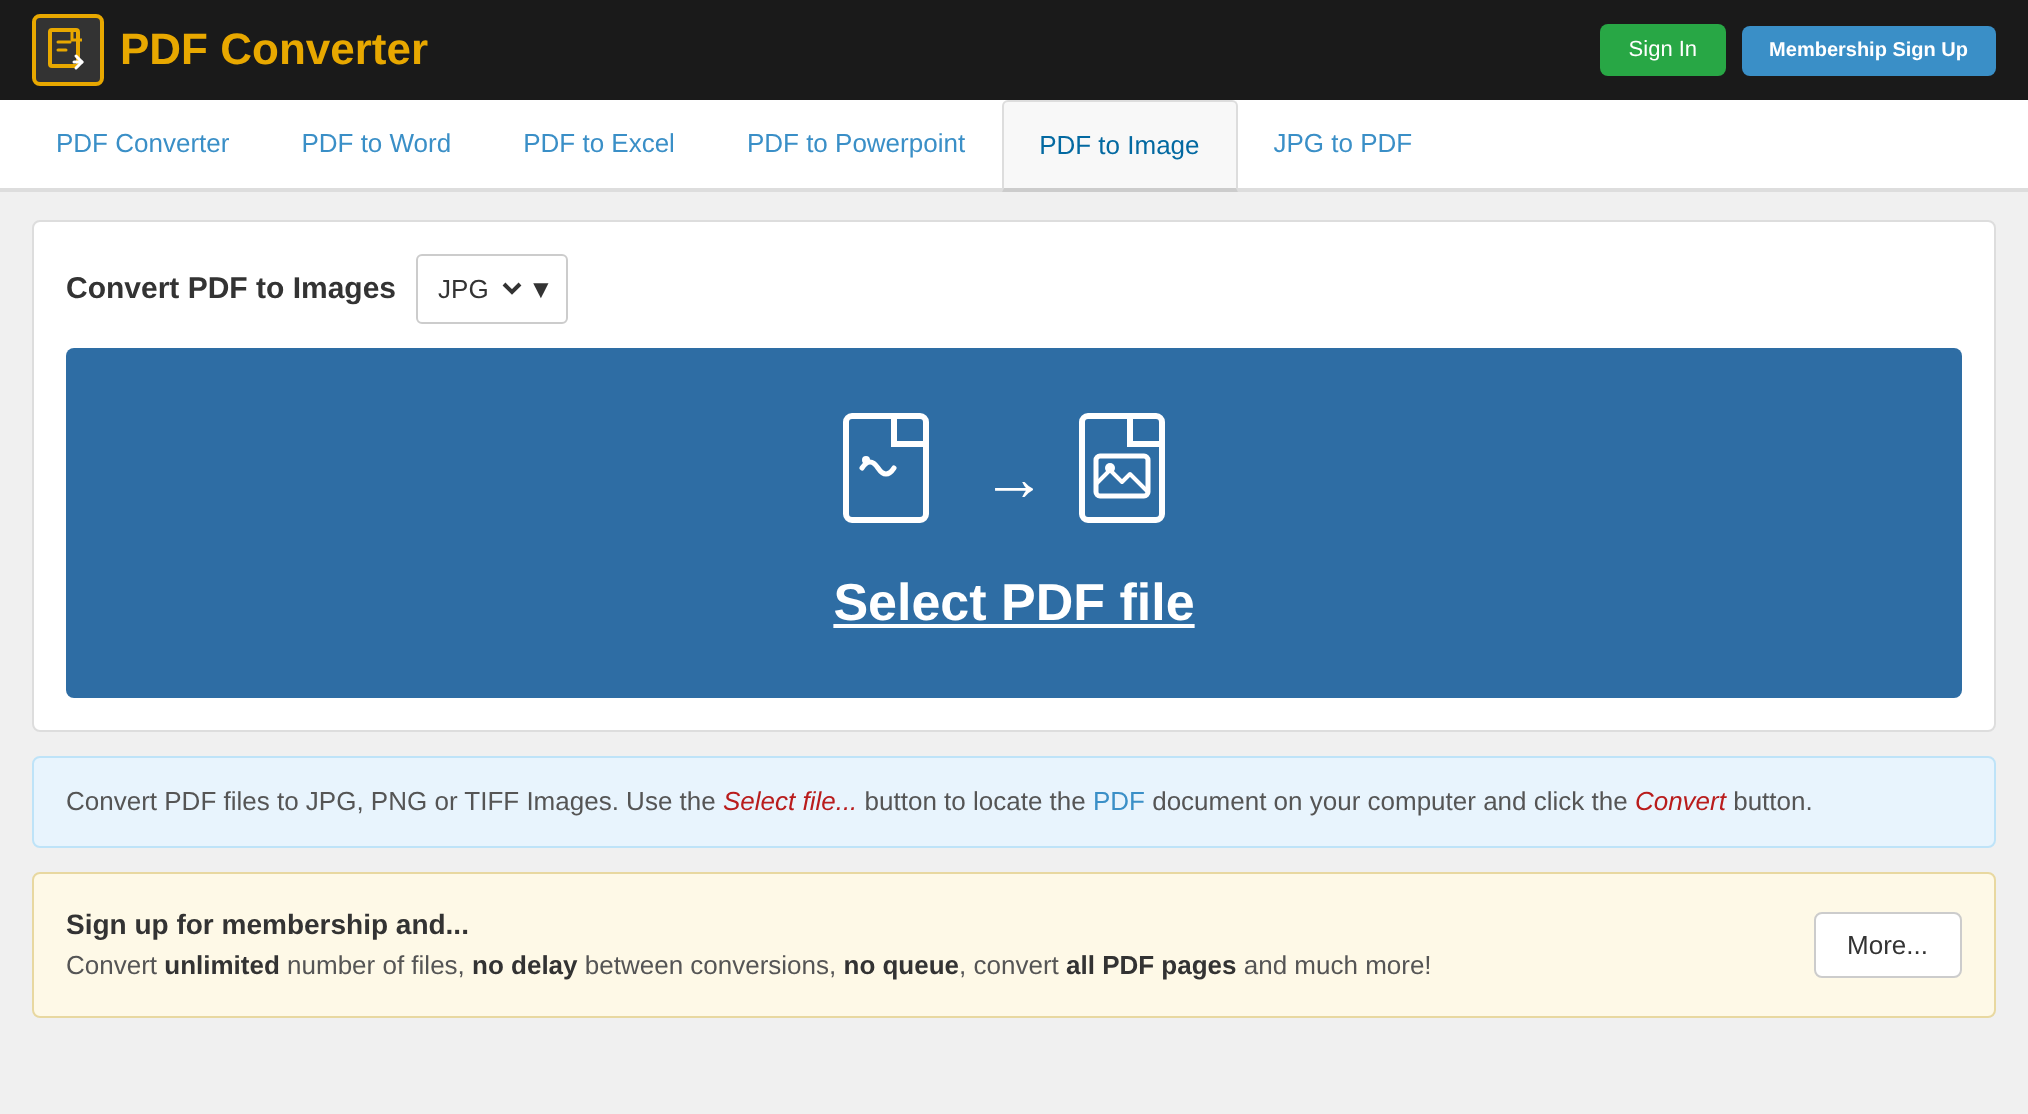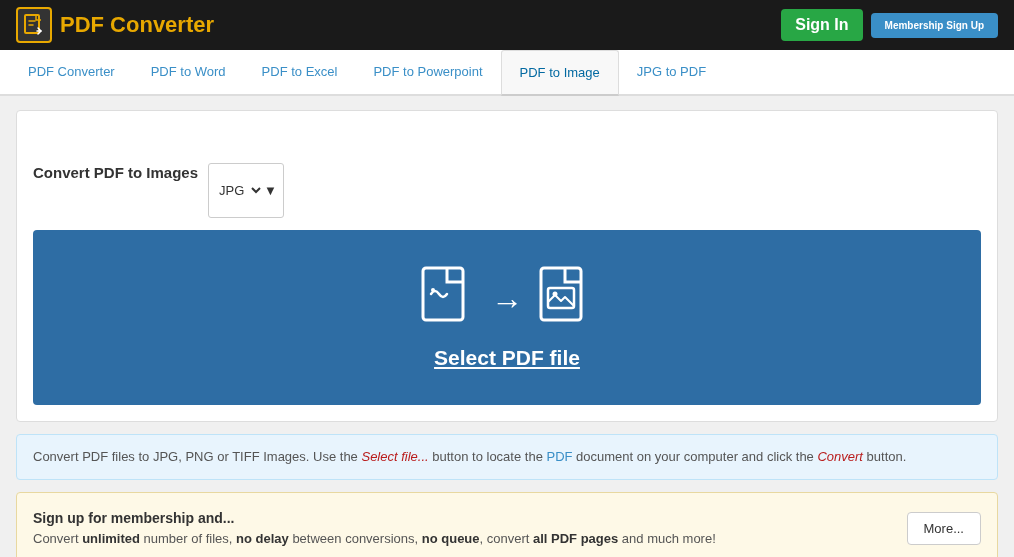--- a/index.html
+++ b/index.html
@@ -46,22 +46,22 @@
       display: flex;
       gap: 8px;
       align-items: center;
     }
     .btn-signin {
       background: #28a745;
       color: #fff;
       border: none;
       padding: 7px 14px;
       border-radius: 4px;
-      font-size: 16px;
-      font-weight: bold;
+      font-size: 11px;
+      font-weight: normal;
       cursor: pointer;
     }
     .btn-signup {
       background: #3a8fc7;
       color: #fff;
       border: none;
       padding: 7px 14px;
       border-radius: 4px;
       font-size: 10px;
       font-weight: bold;
@@ -116,26 +116,25 @@
       display: flex;
       align-items: center;
       gap: 6px;
     }
     .format-selector {
       display: inline-flex;
       align-items: center;
       background: #fff;
       border: 1px solid #ccc;
       border-radius: 3px;
-      padding: 18px 6px;
+      padding: 8px 6px;
       font-size: 13px;
       color: #333;
       cursor: pointer;
       margin-left: 4px;
-      margin-top: 36px;
     }
     .format-selector select {
       border: none;
       outline: none;
       background: transparent;
       font-size: 13px;
       cursor: pointer;
       color: #333;
     }
 
@@ -152,21 +151,21 @@
       min-height: 175px;
     }
     .drop-zone-icons {
       display: flex;
       align-items: center;
       gap: 16px;
       margin-bottom: 14px;
     }
     .drop-zone-text {
       color: #fff;
-      font-size: 21px;
+      font-size: 26px;
       font-weight: bold;
       text-decoration: underline;
     }
 
     
     .info-box {
       background: #e8f4fd;
       border: 1px solid #bee3f8;
       border-radius: 4px;
       padding: 12px 16px;

